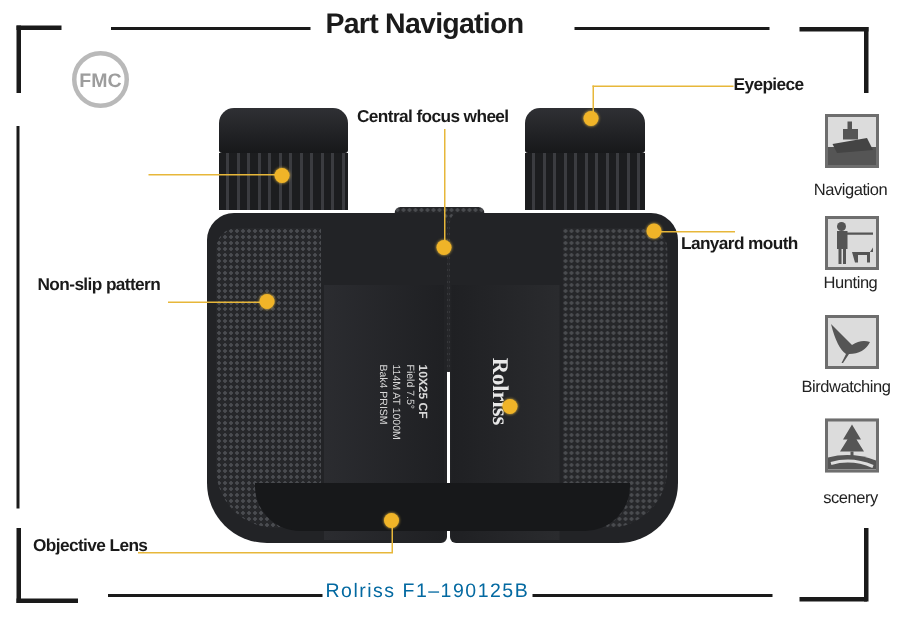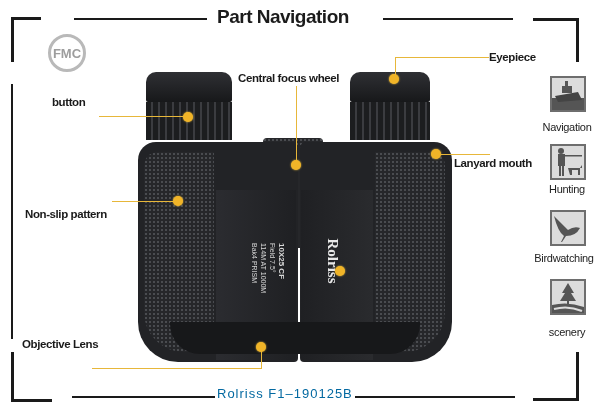--- a/index.html
+++ b/index.html
@@ -64,45 +64,44 @@
   <div class="abs" style="left:108px;top:168px;width:60px;height:90px;color:#d8d8d8;font-size:7px;line-height:9px;transform:rotate(90deg);transform-origin:center;display:flex;flex-direction:column;justify-content:center;font-family:'Liberation Sans',sans-serif;">
     <div style="font-size:8px;font-weight:bold;">10X25 CF</div>
     <div>Field 7.5°</div>
     <div>114M AT 1000M</div>
     <div>Bak4 PRISM</div>
   </div>
   <div class="abs" style="left:172px;top:200px;width:60px;color:#e8e8e8;font-family:'Liberation Serif',serif;font-weight:bold;font-size:15px;transform:rotate(90deg);transform-origin:center;">Rolriss</div>
 </div>
 
 <div class="abs label" style="left:17px;top:96px;">
-  <div style="padding-left:35px;">button</div>
 </div>
 <div class="abs lead" style="left:99px;top:116px;width:88px;height:1px;"></div>
 <div class="abs dot" style="left:183px;top:112px;"></div>
 
 <div class="abs label" style="left:238px;top:72px;">Central focus wheel</div>
 <div class="abs lead" style="left:296px;top:86px;width:1px;height:78px;"></div>
 <div class="abs dot" style="left:291px;top:160px;"></div>
 
 <div class="abs label" style="left:489px;top:51px;">Eyepiece</div>
 <div class="abs lead" style="left:395px;top:57px;width:94px;height:1px;"></div>
 <div class="abs lead" style="left:395px;top:57px;width:1px;height:20px;"></div>
 <div class="abs dot" style="left:389px;top:74px;"></div>
 
 <div class="abs label" style="left:454px;top:157px;">Lanyard mouth</div>
 <div class="abs lead" style="left:440px;top:154px;width:50px;height:1px;"></div>
 <div class="abs dot" style="left:431px;top:149px;"></div>
 
-<div class="abs label" style="left:25px;top:208px;">Non-slip pattern</div>
+<div class="abs label" style="left:25px;top:184px;">Non-slip pattern</div>
 <div class="abs lead" style="left:112px;top:201px;width:66px;height:1px;"></div>
 <div class="abs dot" style="left:173px;top:196px;"></div>
 
 <div class="abs dot" style="left:335px;top:266px;"></div>
 
-<div class="abs label" style="left:22px;top:338px;font-weight:bold;">Objective Lens</div>
+<div class="abs label" style="left:22px;top:358px;font-weight:bold;">Objective Lens</div>
 <div class="abs lead" style="left:92px;top:368px;width:170px;height:1px;"></div>
 <div class="abs lead" style="left:261px;top:350px;width:1px;height:18px;"></div>
 <div class="abs dot" style="left:256px;top:342px;"></div>
 
 <div class="abs icon-box" style="left:550px;top:76px;">
   <svg width="32" height="32" viewBox="0 0 32 32">
       <rect x="0" y="20" width="32" height="12" fill="#555"></rect>
       <path d="M3 18 L26 14 L30 22 L6 24 Z" fill="#444"></path>
       <rect x="10" y="8" width="10" height="7" fill="#555"></rect>
       <rect x="13" y="3" width="3" height="6" fill="#555"></rect>

